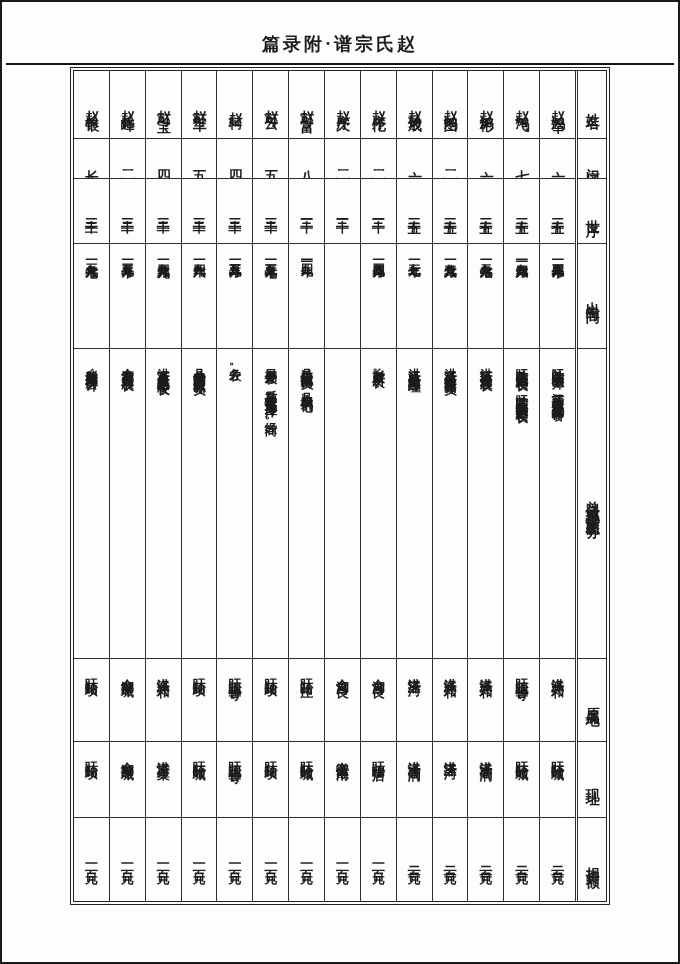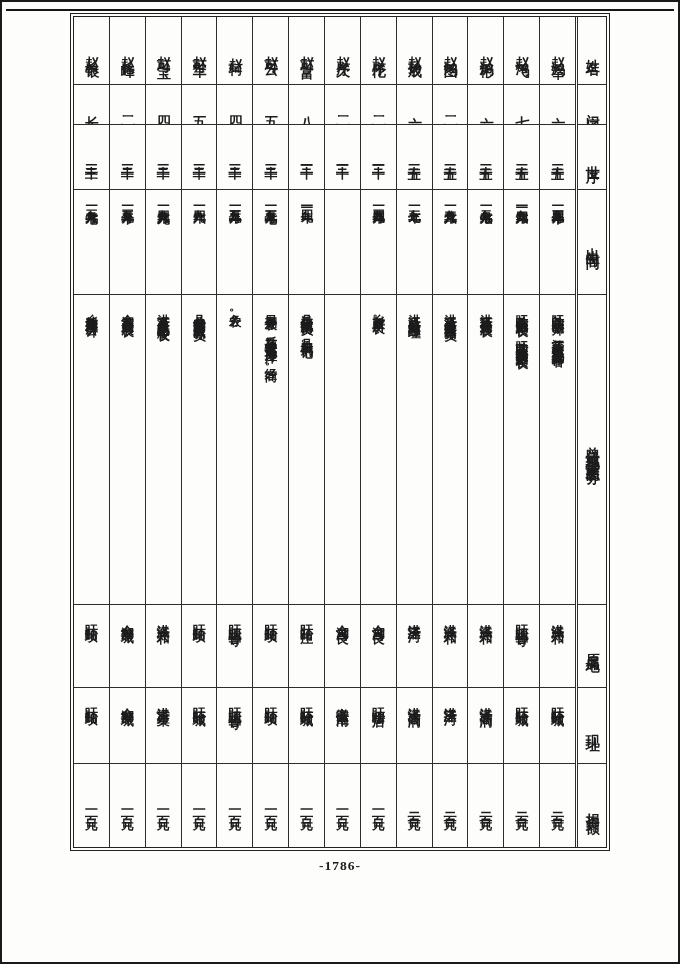--- a/index.html
+++ b/index.html
@@ -72,20 +72,21 @@
     text-align: center;
     font-size: 13.5px;
     font-weight: 600;
     letter-spacing: 1px;
   }
 </style>
 </head>
 <body>
 
 <div class="page">
+  <div class="title">篇录附·谱宗氏赵</div>
   <div class="rule"></div>
   <div class="table-frame">
     <div class="table-grid" id="grid">
         <div class="col">
           <div class="cell c-center t-name" style="height: 67px;">
             <span class="vtext">赵长银</span>
           </div>
           <div class="cell c-center t-men" style="height: 40px;">
             <span class="vtext">长</span>
           </div>
@@ -467,14 +468,13 @@
           </div>
           <div class="cell c-center" style="height: 76px;">
             <span class="vtext">现址</span>
           </div>
           <div class="cell c-center" style="height: 86px;">
             <span class="vtext">捐资额</span>
           </div>
         </div>
       </div>
   </div>
-  <div class="page-number">-1786-</div>
 </div>
 
 </body></html>

